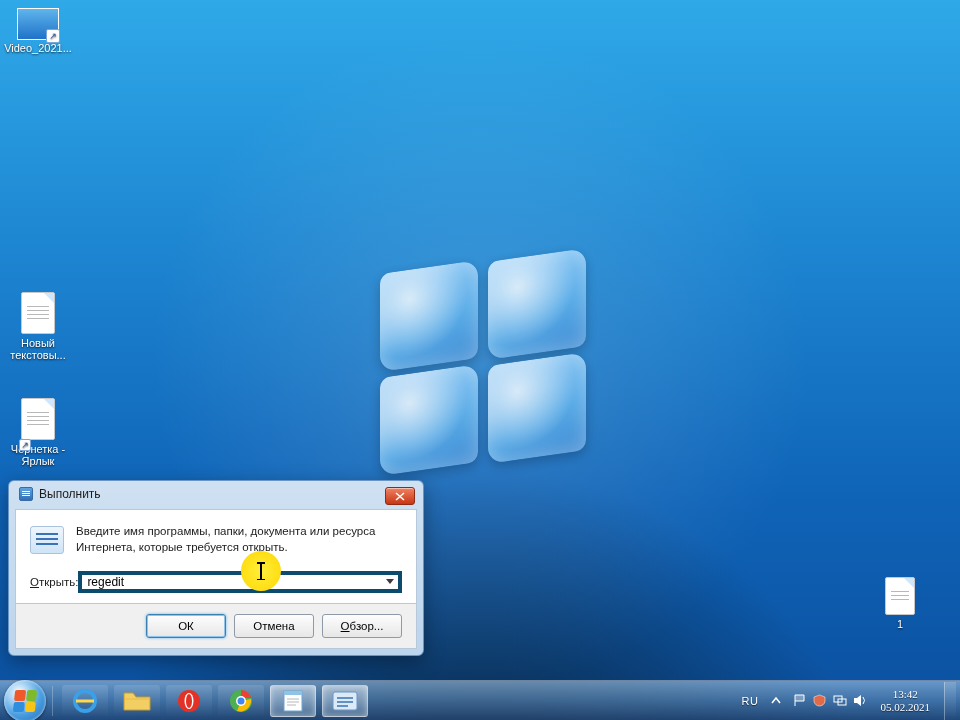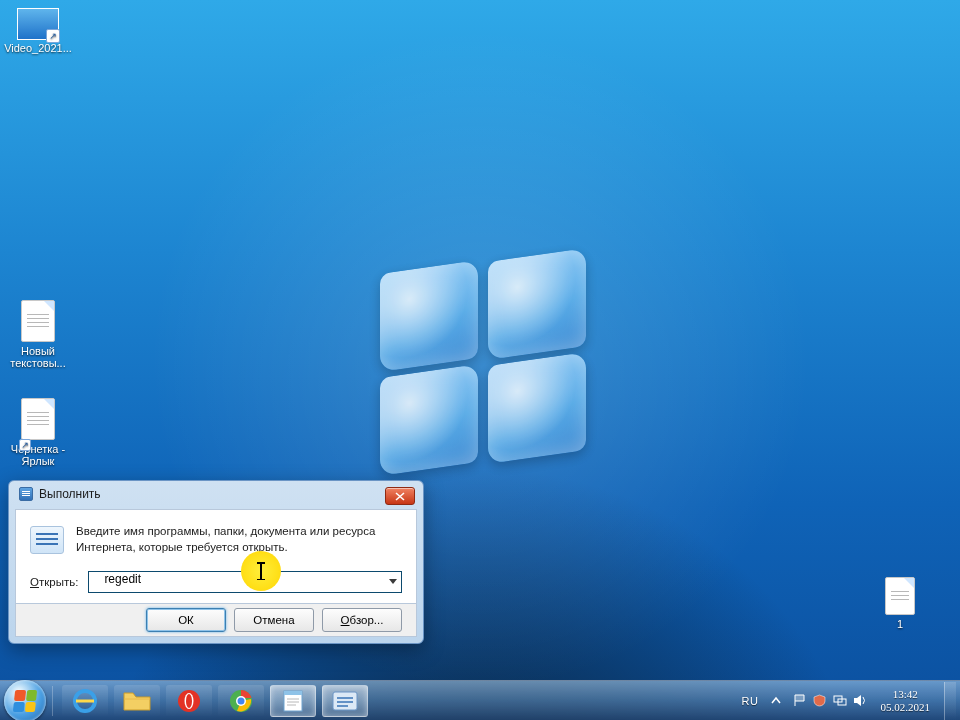--- a/index.html
+++ b/index.html
@@ -102,27 +102,27 @@
   }
   .runrow1 { display:flex; gap:12px;justify-content:space-between; }
   .runicon {
     flex:0 0 34px; height:28px; margin-top:2px;
     background:linear-gradient(180deg,#eef6fd,#cfe4f7);
     border:1px solid #a9c3de; border-radius:3px;
     position:relative;
   }
   .runicon:after{content:"";position:absolute;left:5px;right:5px;top:6px;height:2px;background:#3a74b6;box-shadow:0 5px 0 #3a74b6,0 10px 0 #3a74b6;}
   .instruction { color:#1b1b1b; font-size:11.5px; line-height:1.35; }
-  .runrow2 { display:flex; align-items:center; margin-top:16px; gap:10px; }
+  .runrow2 { display:flex; align-items:center; margin-top:16px; gap:0; }
   .openlabel { color:#1b1b1b; font-size:11.5px; white-space:nowrap;}
   .openlabel u{text-decoration:underline;}
   .combo {
     flex:1; position:relative; height:22px;
-    border:1px solid #0c4a6e; background:#fff;
-    display:flex; align-items:flex-start;padding-left:10px;
+    border:4px solid #0c4a6e; background:#fff;
+    display:flex; align-items:flex-start;
   }
   .combo input {
     flex:1; border:none; outline:none; padding:0 5px;
     font-size:12px; font-family:inherit; background:transparent;
   }
   .combo .caret {
     width:16px; height:100%; display:flex;align-items:center;justify-content:center;
     cursor:pointer;
   }
   .combo .caret svg{width:8px;height:6px;}
@@ -139,21 +139,21 @@
     width:2px;height:18px;z-index:3; pointer-events:none;
   }
   .textcursor:before,.textcursor:after{
     content:"";position:absolute;left:-3px;width:8px;height:1.5px;background:#000;
   }
   .textcursor:before{top:0;} .textcursor:after{bottom:0;}
   .textcursor span{position:absolute;left:0;top:0;bottom:0;width:1.5px;background:#000;}
 
   .buttonbar {
     background:#f0f0f0; border:1px solid #b8c8db; border-top:none;
-    padding:4px 14px; display:flex; justify-content:flex-end; gap:8px;
+    padding:10px 14px; display:flex; justify-content:flex-end; gap:8px;
   }
   .wbtn {
     width:80px; height:24px;
     background:linear-gradient(180deg,#fdfdfd,#e7e7e7);
     border:1px solid #8f9aa8; border-radius:3px;
     font-size:11.5px; cursor:pointer;
     display:flex;align-items:center;justify-content:center;
   }
   .wbtn.default {
     border:1px solid #3c7fb1;
@@ -220,21 +220,21 @@
       <div class="pane p4"></div>
   </div>
 
   <div class="dicon" style="left:2px;top:8px">
     <div class="video-thumb">
         <div class="overlay">↗</div>
       </div>
     <div>Video_2021...</div>
   </div>
 
-  <div class="dicon" style="left:2px;top:300px">
+  <div class="dicon" style="left:2px;top:292px">
     <div class="txtfile">
         <div class="lines">
           <span></span>
           <span></span>
           <span></span>
           <span></span>
         </div>
       </div>
     <div>Новый текстовы...</div>
   </div>

